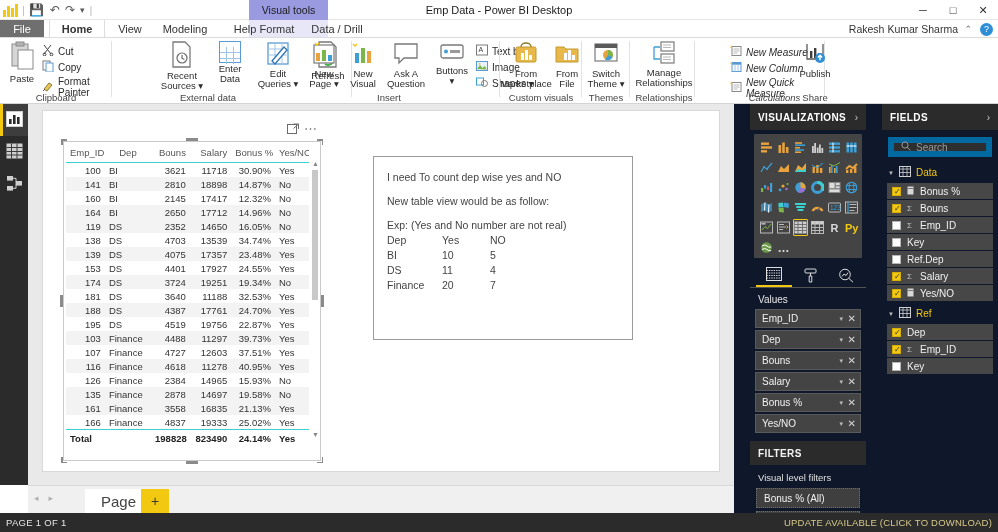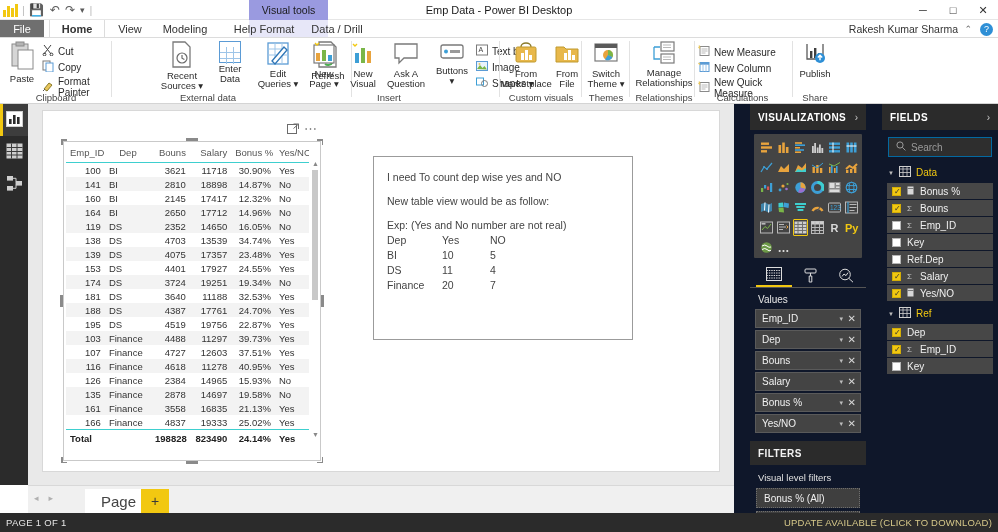--- a/index.html
+++ b/index.html
@@ -113,21 +113,21 @@
   .welltitle { font-size:10px; padding:6px 8px 4px; color:#e8e8e8;}
   .wells { padding:0 5px; }
   .well { position:relative; height:19px; margin-bottom:2px; background:#444444; border:1px solid #5a5a5a; display:flex; align-items:center; padding-left:6px; font-size:10px; color:#f0f0f0; cursor:pointer;}
   .well .cv { position:absolute; right:17px; font-size:7px; color:#bdbdbd;}
   .well .xx { position:absolute; right:4px; font-size:10px; color:#d8d8d8; cursor:pointer;}
 
   .filters-hd { margin-top:8px; height:24px; display:flex; align-items:center; padding:0 8px; background:#2b2b2b; font-size:10px; font-weight:bold; letter-spacing:.4px;}
   .flvl { font-size:9.5px; padding:7px 8px 5px; color:#e0e0e0;}
   .fbox { margin:0 6px 3px; height:20px; background:#3f3f3f; border:1px dotted #6e6e6e; display:flex; align-items:center; padding-left:7px; font-size:10px; color:#f0f0f0; cursor:pointer;}
 
-  .searchbox { margin:7px 6px 4px; height:20px; background:#2e2e2e; border:1px solid #0369a1; display:flex; align-items:center; gap:5px; padding-left:7px; font-size:10px; color:#9a9a9a; cursor:text;}
+  .searchbox { margin:7px 6px 4px; height:20px; background:#2e2e2e; border:6px solid #0369a1; display:flex; align-items:center; gap:5px; padding-left:7px; font-size:10px; color:#9a9a9a; cursor:text;}
   .tblhdr { display:flex; align-items:center; gap:5px; padding:5px 6px 4px 6px; font-size:10px; color:#f2c811; cursor:pointer;}
   .tblhdr .tri { font-size:6px; color:#bbb;}
   .frow { position:relative; height:16px; margin:0 5px 1px; background:#474747; display:flex; align-items:center; gap:5px; padding-left:20px; font-size:10px; color:#f0f0f0; cursor:pointer;}
   .cbx { position:absolute; left:5px; width:9px; height:9px; background:#fff; border:1px solid #b5b5b5;}
   .cbx.on { background:#f2c811; border-color:#d4ae06; }
   .cbx.on::after { content:"\2713"; position:absolute; left:1px; top:-2px; font-size:8px; color:#333; line-height:11px;}
   .sig { font-size:8px; color:#c9c9c9; width:8px; display:inline-block;}
 
   
   .statusbar { position:absolute; left:0; bottom:0; width:998px; height:19px; background:#2b2b2b; color:#e6e6e6; font-size:9.5px; display:flex; align-items:center;}
@@ -395,21 +395,21 @@
               <path d="M4 6 h6 M4 6 v12 h6" stroke="#3d9fd6" fill="none" stroke-width="1.3"></path>
             </svg>
         </span>
         <span class="lbl">Manage</span>
         <span class="lbl">Relationships</span>
       </div>
       <div class="glabel">Relationships</div>
       <div class="gdiv"></div>
     </div>
 
-    <div class="rgroup" style="left:692px;width:101px;">
+    <div class="rgroup" style="left:724px;width:101px;font-style:italic;">
       <div style="position:absolute;left:4px;top:6px;width:96px;">
         <div class="smbtn">
           <span><svg width="12" height="12" viewBox="0 0 12 12">
                 <rect x="2" y="1.5" width="9" height="9" fill="#fff" stroke="#8a8a8a"></rect>
                 <path d="M3.5 4 h6 M3.5 6 h6 M3.5 8 h4" stroke="#b9b9b9"></path>
                 <path d="M0.5 2 l1.5 1.5 M1 0.5 l1 1.5" stroke="#e8c65c" stroke-width="1.2"></path>
               </svg></span>
           <span>New Measure</span>
         </div>
         <div class="smbtn">

